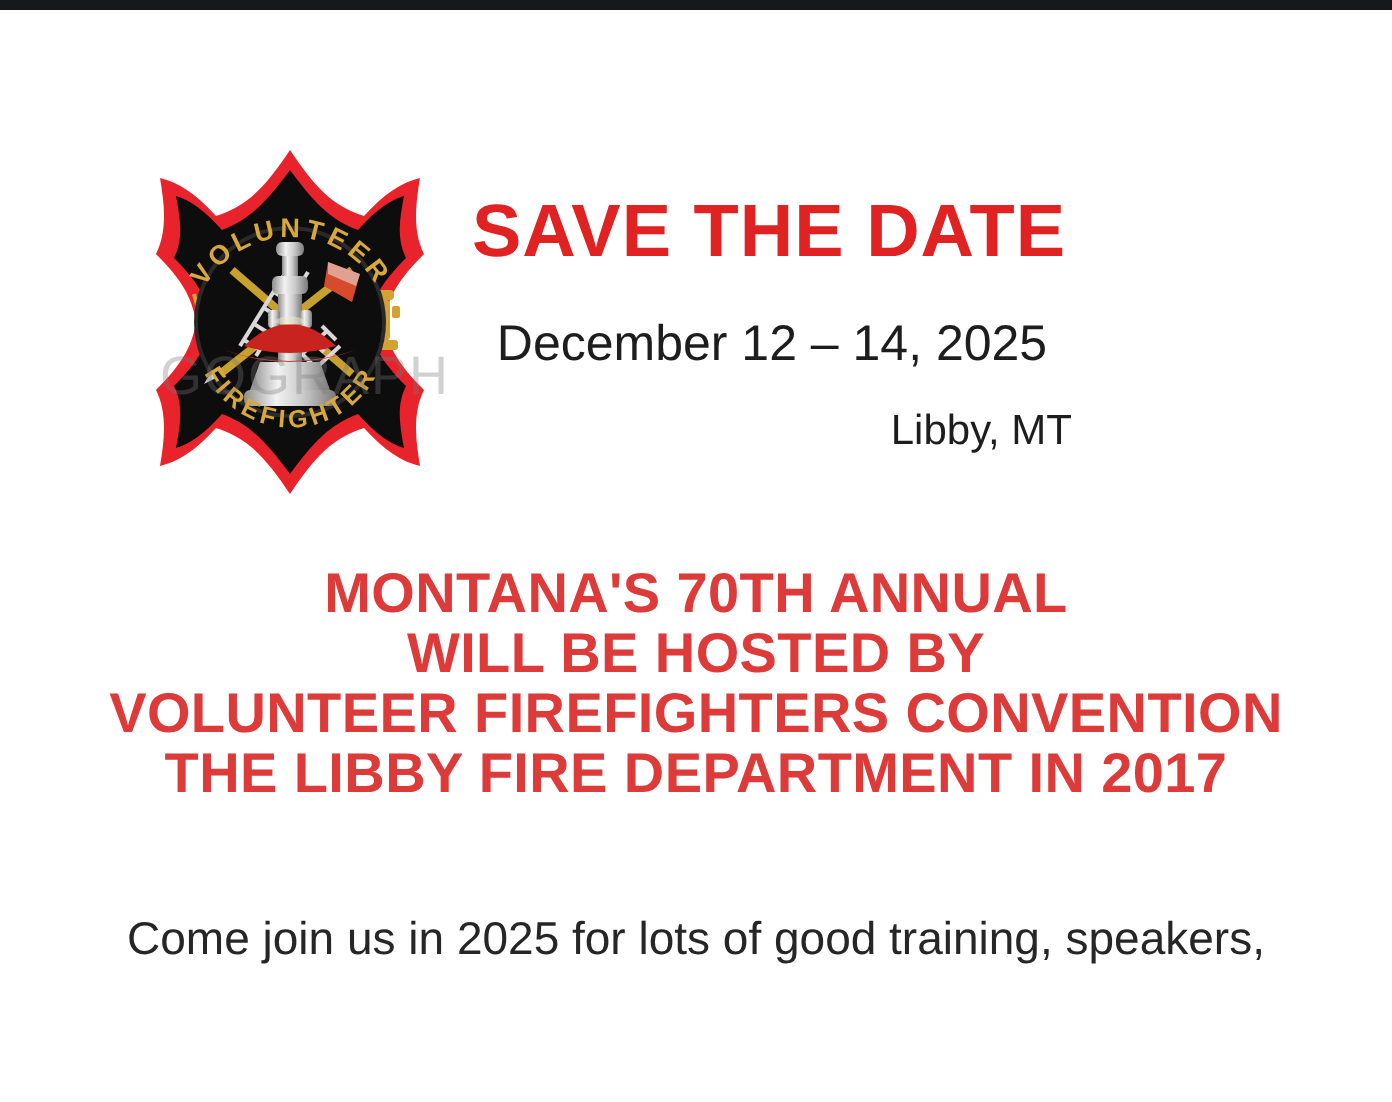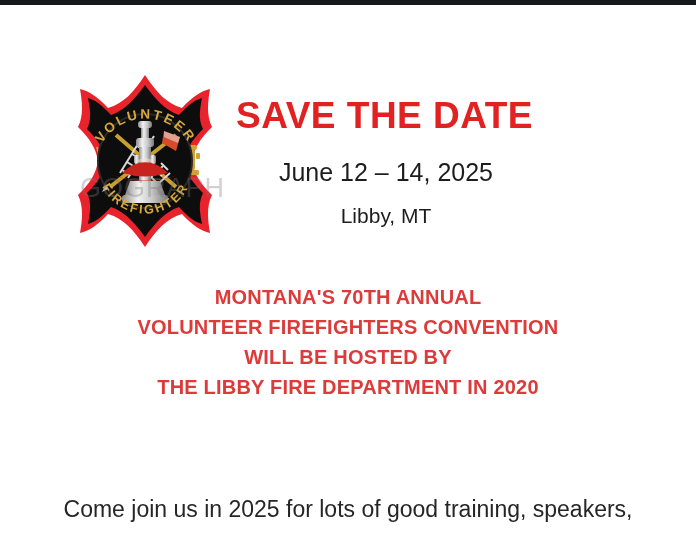--- a/index.html
+++ b/index.html
@@ -79,53 +79,53 @@
     text-align: center;
     color: #1d1d1d;
     font-size: 25px;
     white-space: nowrap;
   }
   .place-line {
     position: absolute;
     left: 236px;
     top: 199px;
     width: 300px;
-    text-align: center;
+    text-align: right;
     color: #1d1d1d;
     font-size: 21px;
     white-space: nowrap;
   }
 
   
   .convention {
     position: absolute;
     left: 0;
     top: 277px;
     width: 696px;
     text-align: center;
     color: #dd3a3a;
-    font-size: 20px;
+    font-size: 28px;
     font-weight: bold;
     line-height: 30px;
     letter-spacing: 0.2px;
   }
   .convention div { white-space: nowrap; }
 
   
   .invite {
     position: absolute;
     left: 60px;
     top: 446px;
     width: 576px;
     text-align: center;
     color: #262626;
     font-size: 23px;
     line-height: 36px;
   }
-  .invite div { white-space: nowrap; margin-top: 40px; }
+  .invite div { white-space: nowrap; }
 </style>
 </head>
 <body>
 
 <div class="top-bar"></div>
 
 <div class="flyer">
 
   <div class="emblem-wrap">
     <svg viewBox="0 0 163 185" xmlns="http://www.w3.org/2000/svg">
@@ -248,28 +248,28 @@
       <text font-family="'Liberation Sans', sans-serif" font-size="12.5" font-weight="bold" fill="#d8a83a" letter-spacing="2.2">
         <textPath href="#arcBot" startOffset="50%" text-anchor="middle">FIREFIGHTER</textPath>
       </text>
     </svg>
 
     <div class="watermark">GOGRAPH</div>
   </div>
 
   <div class="headline">SAVE THE DATE</div>
 
-  <div class="date-line">June 12 – 14, 2025</div>
+  <div class="date-line">December 12 – 14, 2025</div>
 
   <div class="place-line">Libby, MT</div>
 
   <div class="convention">
     <div>MONTANA'S 70TH ANNUAL</div>
+    <div>WILL BE HOSTED BY</div>
     <div>VOLUNTEER FIREFIGHTERS CONVENTION</div>
-    <div>WILL BE HOSTED BY</div>
-    <div>THE LIBBY FIRE DEPARTMENT IN 2020</div>
+    <div>THE LIBBY FIRE DEPARTMENT IN 2017</div>
   </div>
 
   <div class="invite">
     <div>Come join us in 2025 for lots of good training, speakers,</div>
   </div>
 
 </div>
 
 </body></html>

